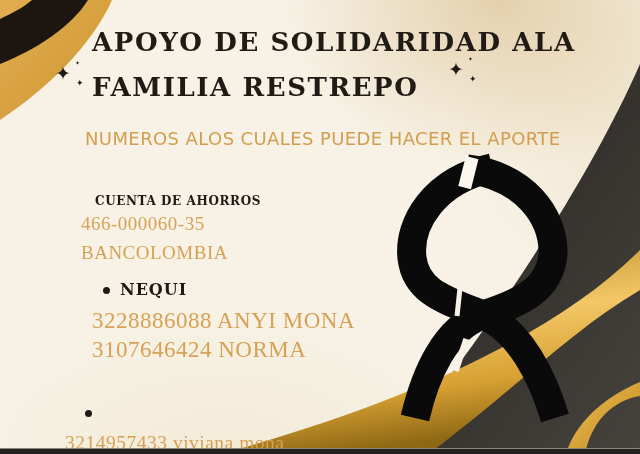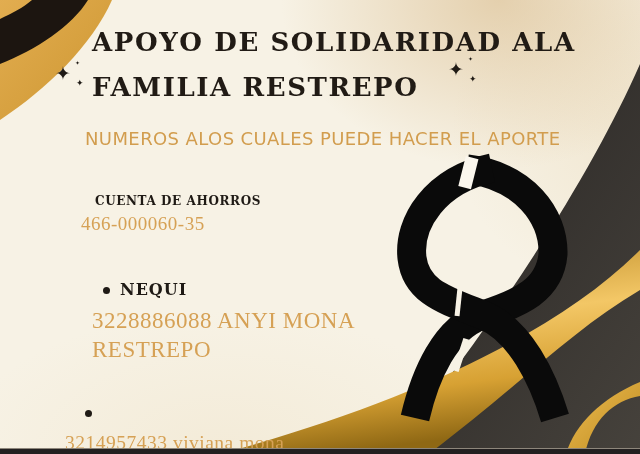--- a/index.html
+++ b/index.html
@@ -85,26 +85,27 @@
   </div>
 
   <div class="txt title" style="left:92px;top:27px;">APOYO DE SOLIDARIDAD ALA</div>
   <div class="txt subtitle" style="left:85px;top:128px;">NUMEROS ALOS CUALES PUEDE HACER EL APORTE</div>
 
   <div class="txt title" style="left:92px;top:72px;">FAMILIA RESTREPO</div>
 
   <div class="txt hdr" style="left:95px;top:194px;font-size:12px;">CUENTA DE AHORROS</div>
   <div class="txt goldline" style="left:81px;top:209px;">
     <div>466-000060-35</div>
+    <div>BANCOLOMBIA</div>
   </div>
 
   <span class="bullet" style="left:103px;top:287px;"></span>
   <div class="txt hdr" style="left:120px;top:280px;font-size:16px;letter-spacing:1px;">NEQUI</div>
   <div class="txt goldline" style="left:92px;top:306px;font-size:23px;">
     <div>3228886088 ANYI MONA</div>
-    <div>RESTREPO</div>
+    <div>3107646424 NORMA</div>
   </div>
 
   <span class="bullet" style="left:85px;top:410px;"></span>
   <div class="txt goldline" style="left:65px;top:428px;font-size:19.5px;">3214957433 viviana mona</div>
 
   <div class="bottom-strip"></div>
 </div>
 
 </body></html>

